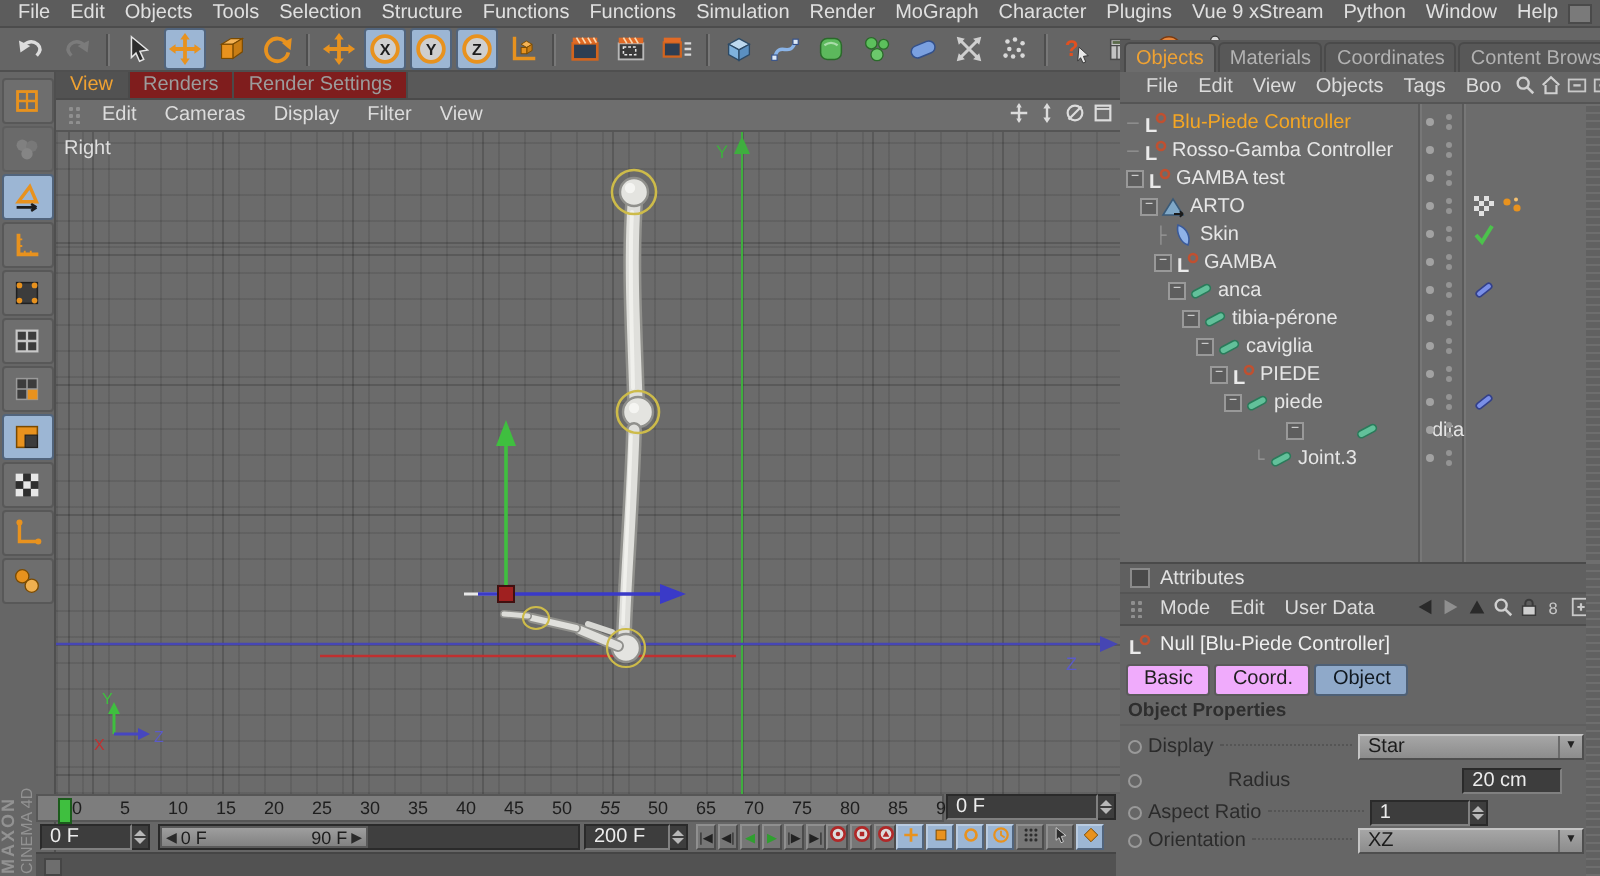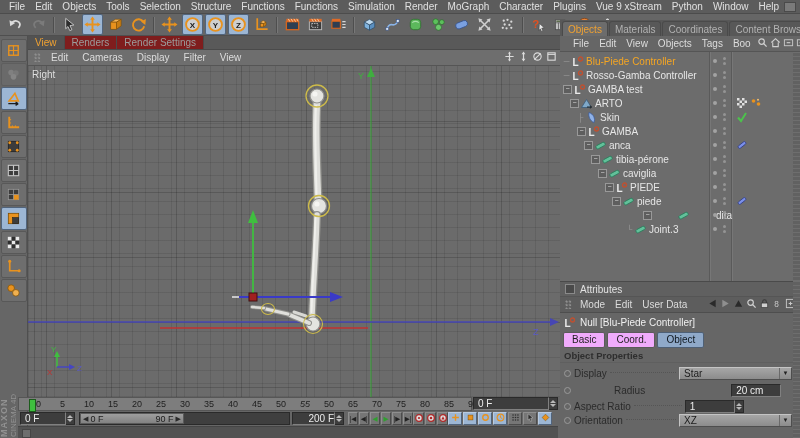--- a/index.html
+++ b/index.html
@@ -114,21 +114,21 @@
   .rnum{position:absolute;top:1px;color:#1e1e1e;font-size:9px;}
   #playhead{position:absolute;left:10px;top:1px;width:5px;height:11px;background:#3fbf3f;border:1px solid #1c5c1c;}
   #tl-time{left:455px;top:0;width:85px;}
   #tl-cur{left:2px;top:15px;width:55px;}
   .fieldrow{height:13px;display:flex;}
   #tl-range{left:61px;top:15px;width:211px;height:13px;background:#3f3f3f;border:1px solid #2a2a2a;box-sizing:border-box;}
   #tl-handle{position:absolute;left:0;top:0;width:104px;height:11px;background:linear-gradient(#9e9e9e,#828282);
              border:1px solid #5a5a5a;box-sizing:border-box;display:flex;align-items:center;color:#1d1d1d;font-size:9px;}
   #tl-handle .re{font-size:7px;padding:0 2px;color:#2a2a2a;}
   #tl-handle .sp{flex:1;}
-  #tl-end{left:274px;top:15px;width:52px;text-align:right;}
+  #tl-end{left:274px;top:15px;width:52px;}
   #tl-play{left:330px;top:15px;display:flex;gap:1px;}
   .pbtn{width:10px;height:13px;background:#767676;border:1px solid;border-color:#8f8f8f #4c4c4c #4c4c4c #8f8f8f;box-sizing:border-box;
         display:flex;align-items:center;justify-content:center;font-size:6.5px;color:#222;}
   .pbtn.green{color:#2f9f2f;}
   #tl-rec{left:395px;top:15px;display:flex;gap:1px;}
   .rbtn{width:11px;height:13px;background:#767676;border:1px solid;border-color:#8f8f8f #4c4c4c #4c4c4c #8f8f8f;box-sizing:border-box;
         display:flex;align-items:center;justify-content:center;}
   .rbtn svg{width:10px;height:10px;}
   #tl-keys{left:430px;top:15px;display:flex;gap:1px;}
   .kbtn{width:14px;height:13px;background:#767676;border:1px solid;border-color:#8f8f8f #4c4c4c #4c4c4c #8f8f8f;box-sizing:border-box;

